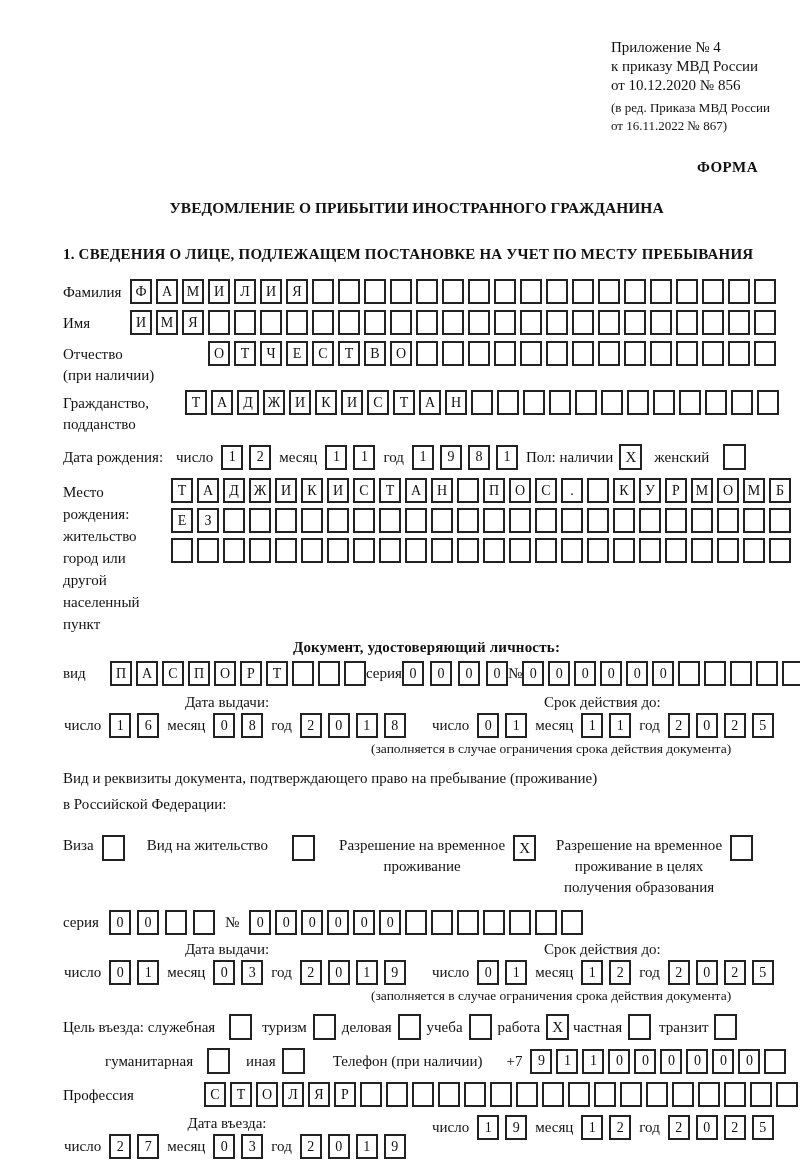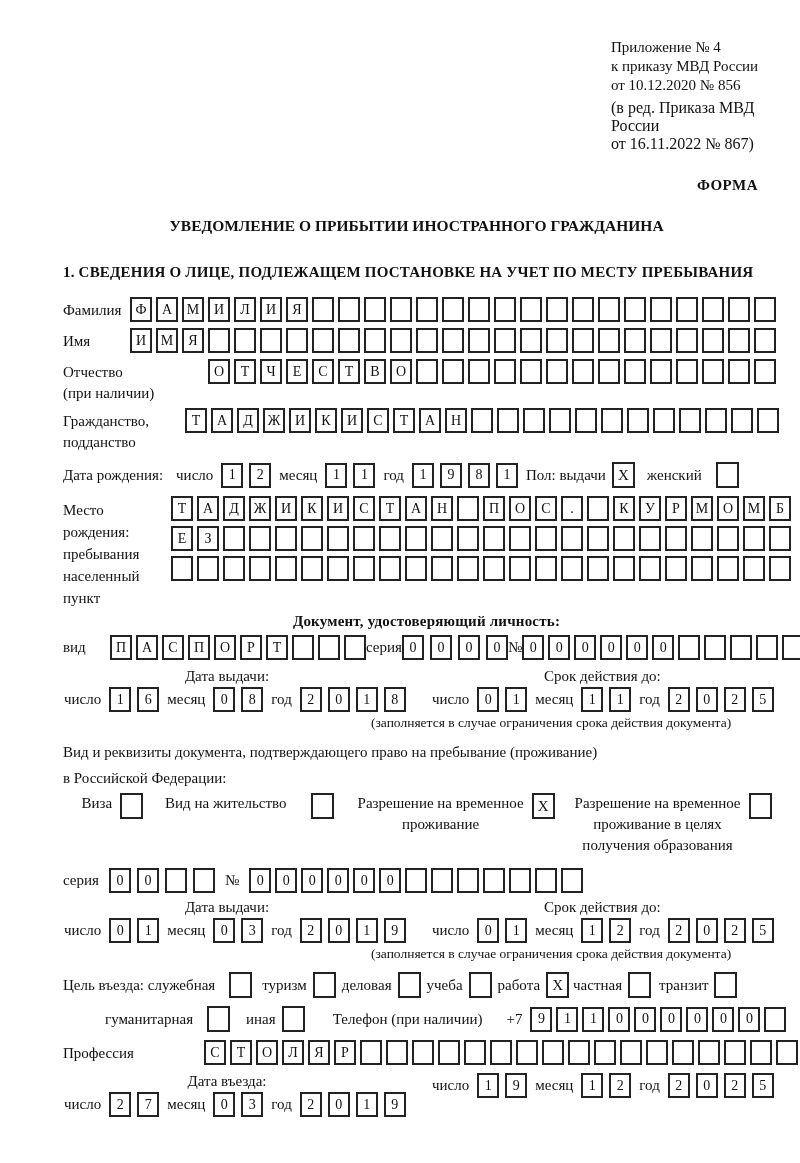--- a/index.html
+++ b/index.html
@@ -6,21 +6,21 @@
   html,body { background:#ffffff; }
   body {
     width:800px; height:1163px; overflow:hidden;
     font-family:"Liberation Serif","DejaVu Serif",serif;
     font-size:15px; color:#111;
   }
   .page { position:relative; width:800px; height:915px; padding:38px 10px 8px 63px; }
 
   
   .hdr { margin-left:548px; line-height:19px; }
-  .hdr .rev { font-size:16px; margin-top:4px; line-height:18px; }
+  .hdr .rev { font-size:13px; margin-top:4px; line-height:18px; }
   .forma { text-align:right; padding-right:32px; font-weight:bold; margin-top:24px; letter-spacing:0.5px; }
 
   
   .title { text-align:center; font-weight:bold; font-size:15.5px; margin-top:20px; line-height:23px; margin-left:-20px; }
   .blank-line { display:inline-block; width:55px; border-bottom:2px solid #333; height:14px; margin-left:10px; }
   .sec-head { font-weight:bold; font-size:15px; margin-top:27px; letter-spacing:0.2px; }
 
   
   .frow { display:flex; align-items:flex-start; margin-top:7px; }
   .lbl { flex:0 0 auto; padding-top:3px; line-height:21px; }
@@ -210,33 +210,34 @@
         </span>
       <span class="dlbl">год</span>
       <span class="cells loose">
           <span class="cell">1</span>
           <span class="cell">9</span>
           <span class="cell">8</span>
           <span class="cell">1</span>
         </span>
     </span>
     <span style="width:8px;"></span>
-    <span>Пол: выдачи</span>
+    <span>Пол: наличии</span>
     <span style="width:6px;"></span>
     <span class="cbox">X</span>
     <span style="width:12px;"></span>
     <span>женский</span>
     <span style="width:14px;"></span>
     <span class="cbox"></span>
   </div>
 
   <div class="frow" style="margin-top:8px;">
     <div class="lbl" style="width:108px; line-height:22px;">
       <div>Место рождения:</div>
-      <div>пребывания</div>
+      <div>жительство</div>
+      <div>город или другой</div>
       <div>населенный пункт</div>
     </div>
     <div class="stack">
       <div class="cells">
           <span class="cell">Т</span>
           <span class="cell">А</span>
           <span class="cell">Д</span>
           <span class="cell">Ж</span>
           <span class="cell">И</span>
           <span class="cell">К</span>
@@ -403,21 +404,21 @@
       </div>
       <div class="note" style="margin-top:3px; margin-left:-60px; white-space:nowrap;">(заполняется в случае ограничения срока действия документа)</div>
     </div>
   </div>
 
   <div style="margin-top:8px; line-height:26px;">
     <div>Вид и реквизиты документа, подтверждающего право на пребывание (проживание)</div>
     <div>в Российской Федерации:</div>
   </div>
 
-  <div class="frow" style="margin-top:2px;justify-content:center;">
+  <div class="frow" style="margin-top:18px;">
     <div class="opt">
       <span class="olbl">Виза</span>
       <span class="cbox"></span>
     </div>
     <span style="width:22px;"></span>
     <div class="opt">
       <span class="olbl">Вид на жительство</span>
       <span class="cbox" style="margin-left:16px;"></span>
     </div>
     <span style="width:24px;"></span>

